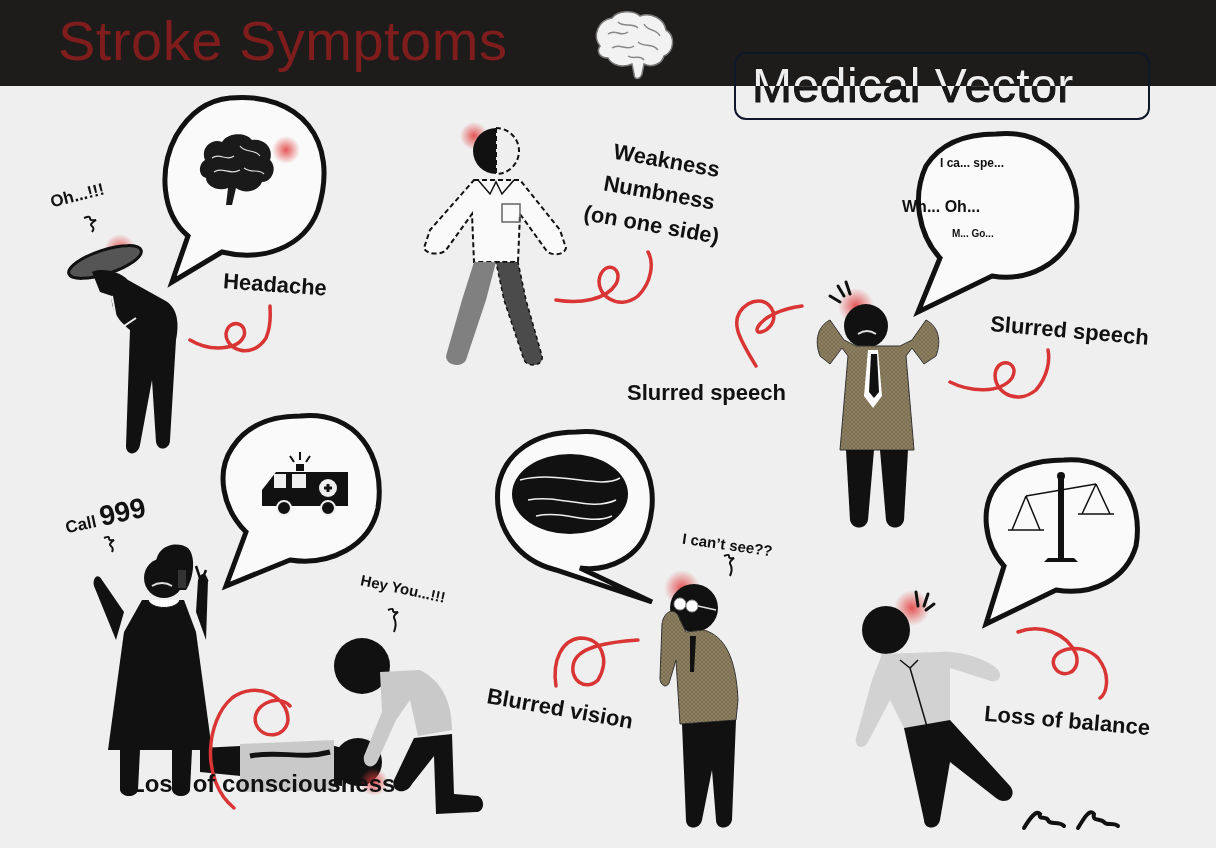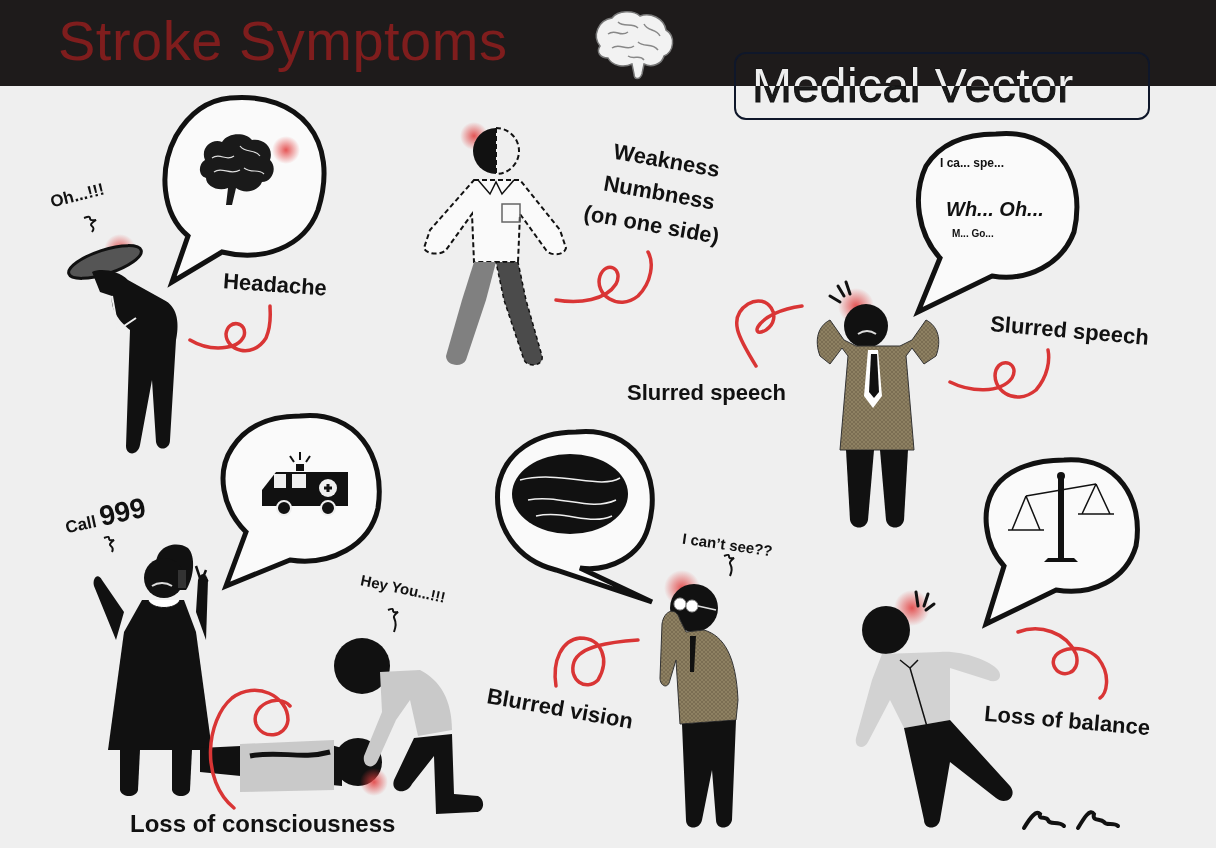--- a/index.html
+++ b/index.html
@@ -187,28 +187,28 @@
 </svg>
 
 <div class="label" style="left:223px;top:272px;font-size:22px;transform:rotate(4deg);">Headache</div>
 <div class="label" style="left:50px;top:186px;font-size:17px;transform:rotate(-14deg);">Oh...!!!</div>
 
 <div class="label" style="left:613px;top:148px;font-size:22px;transform:rotate(10deg);">Weakness</div>
 <div class="label" style="left:603px;top:180px;font-size:22px;transform:rotate(10deg);">Numbness</div>
 <div class="label" style="left:583px;top:212px;font-size:22px;transform:rotate(10deg);">(on one side)</div>
 
 <div class="label" style="left:940px;top:156px;font-size:12px;">I ca... spe...</div>
-<div class="label" style="left:946px;top:198px;font-size:20px;font-style:italic;">Wh... Oh...</div>
+<div class="label" style="left:902px;top:198px;font-size:16px;">Wh... Oh...</div>
 <div class="label" style="left:952px;top:228px;font-size:10px;">M... Go...</div>
 <div class="label" style="left:627px;top:380px;font-size:22px;">Slurred speech</div>
 <div class="label" style="left:990px;top:318px;font-size:22px;transform:rotate(5deg);">Slurred speech</div>
 
 <div class="label" style="left:64px;top:500px;transform:rotate(-12deg);">
   <span style="font-size:17px;">Call</span>
   <span style="font-size:28px;">999</span>
 </div>
 <div class="label" style="left:360px;top:580px;font-size:15px;transform:rotate(12deg);">Hey You...!!!</div>
-<div class="label" style="left:130px;top:810px;font-size:24px;">Loss of consciousness</div>
+<div class="label" style="left:130px;top:770px;font-size:24px;">Loss of consciousness</div>
 
 <div class="label" style="left:682px;top:536px;font-size:15px;transform:rotate(8deg);">I can’t see??</div>
 <div class="label" style="left:486px;top:696px;font-size:22px;transform:rotate(10deg);">Blurred vision</div>
 
 <div class="label" style="left:984px;top:708px;font-size:22px;transform:rotate(5deg);">Loss of balance</div>
 
 </body></html>

